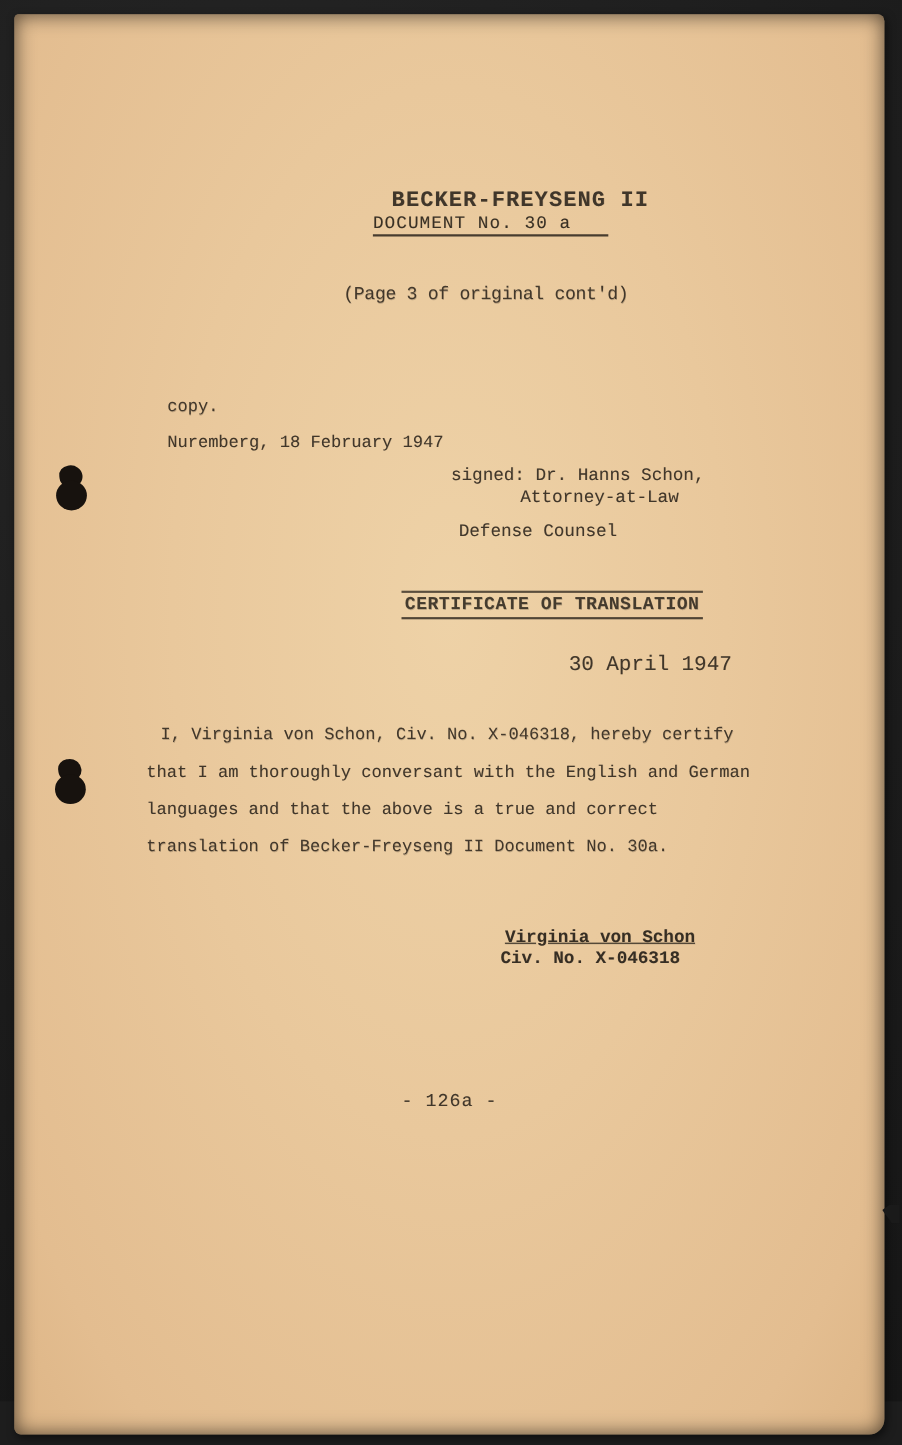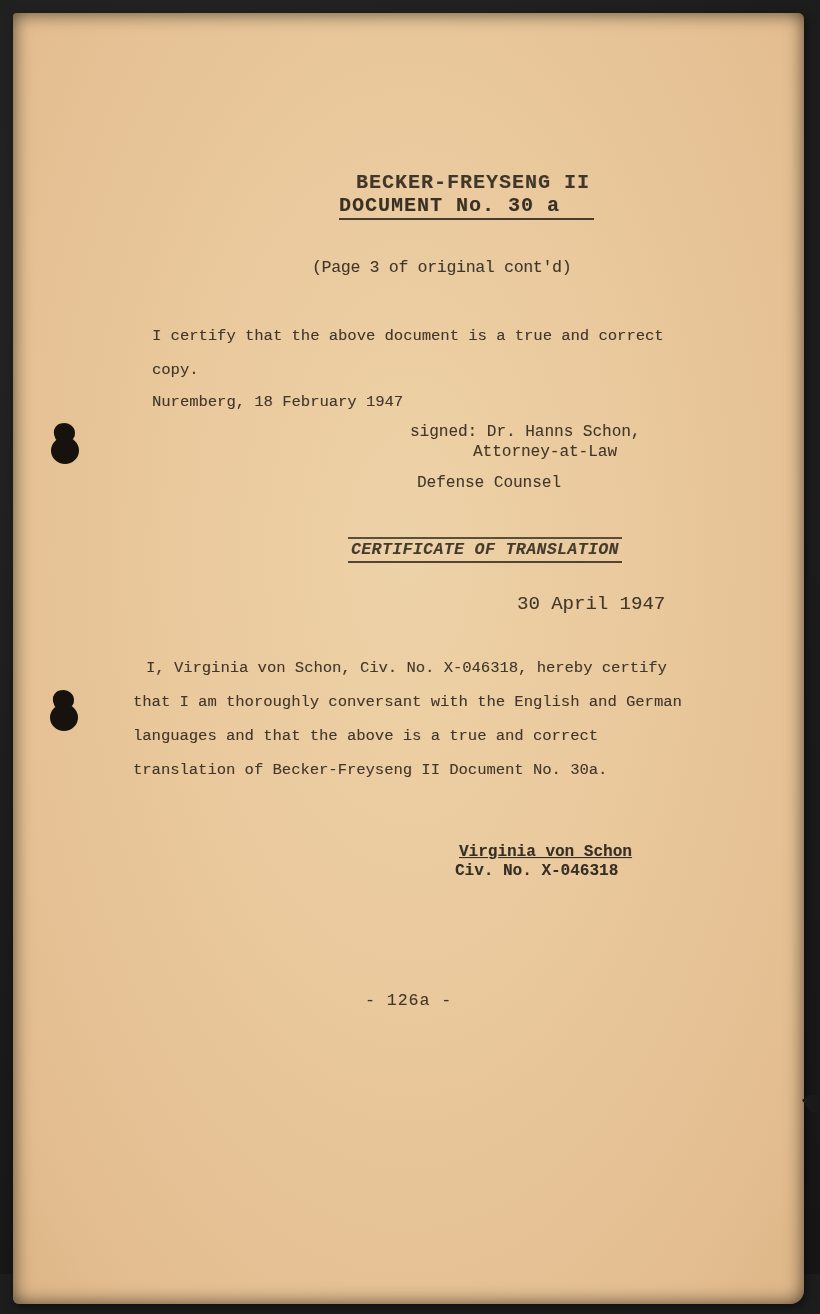--- a/index.html
+++ b/index.html
@@ -40,51 +40,50 @@
     left: 343px;
     top: 158px;
     font-size: 20px;
     font-weight: bold;
     letter-spacing: 1px;
     color: rgba(42, 35, 27, 0.85);
   }
   .header-doc-number {
     left: 326px;
     top: 181px;
-    font-size: 20px;
-    font-weight: bold;
+    font-size: 16px;
+    font-weight: normal;
     letter-spacing: 1px;
     color: rgba(42, 35, 27, 0.9);
     border-bottom: 2px solid rgba(42,35,27,0.85);
     padding-right: 34px;
     padding-bottom: 1px;
   }
   .page-reference {
     left: 299px;
     top: 245px;
     font-size: 16.5px;
     letter-spacing: -0.3px;
   }
   .cert-line-1 { left: 139px; top: 314px; }
   .cert-line-2 { left: 139px; top: 348px; }
   .cert-place-date { left: 139px; top: 380px; }
   .signed-line { left: 397px; top: 410px; font-size: 16px; }
   .signer-title { left: 427px; top: 430px; font-size: 16px; margin-left: 33px; }
   .signer-role { left: 404px; top: 461px; font-size: 16px; }
   .translation-heading {
-    left: 335px;
+    left: 352px;
     top: 524px;
     font-size: 16.5px;
     font-weight: bold;
     letter-spacing: 0.4px;
     color: rgba(42, 35, 27, 0.82);
     border-top: 2px solid rgba(42,35,27,0.75);
     border-bottom: 2px solid rgba(42,35,27,0.8);
     padding: 1px 3px 2px 3px;
-    font-style: italic;
   }
   .translation-date { left: 504px; top: 580px; font-size: 19px; }
   .body-line-0 { left: 133px; top: 646px; }
   .body-line-1 { left: 120px; top: 680px; }
   .body-line-2 { left: 120px; top: 714px; }
   .body-line-3 { left: 120px; top: 748px; }
   .signature-name { left: 446px; top: 830px; font-size: 16px; font-weight: bold; color: rgba(40,33,26,0.9); text-decoration: underline; }
   .signature-id { left: 442px; top: 849px; font-size: 16px; font-weight: bold; color: rgba(40,33,26,0.9); text-align: right; }
   .page-number { left: 352px; top: 978px; font-size: 16.5px; letter-spacing: 1px; }
 
@@ -130,21 +129,20 @@
 
 <div class="stage">
   <div class="paper">
 
     <div class="txt header-title">BECKER-FREYSENG II</div>
 
     <div class="txt header-doc-number">DOCUMENT No. 30 a</div>
 
     <div class="txt page-reference">(Page 3 of original cont'd)</div>
 
-    <div class="txt cert-line-1">I certify that the above document is a true and correct</div>
 
     <div class="txt cert-line-2">copy.</div>
 
     <div class="txt cert-place-date">Nuremberg, 18 February 1947</div>
 
     <div class="txt signed-line">signed: Dr. Hanns Schon,</div>
 
     <div class="txt signer-title">Attorney-at-Law</div>
 
     <div class="txt signer-role">Defense Counsel</div>

